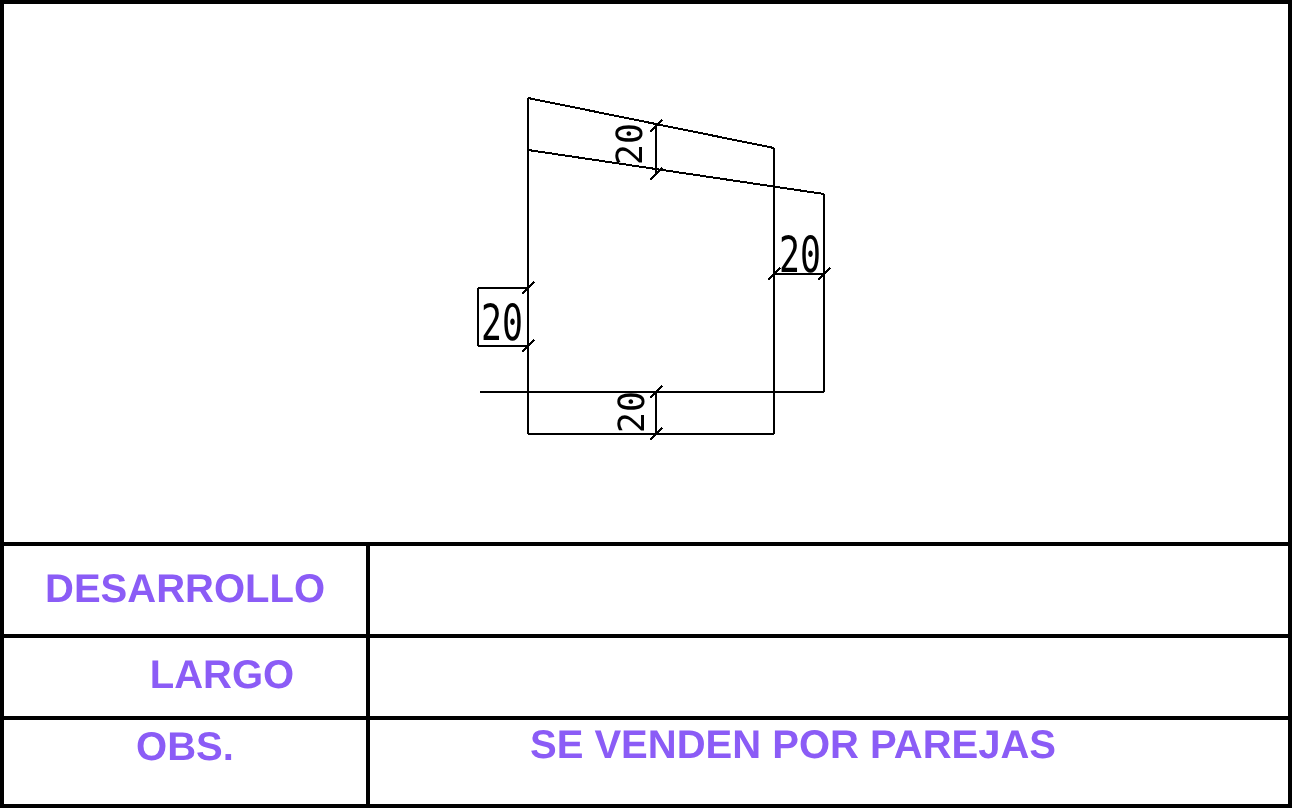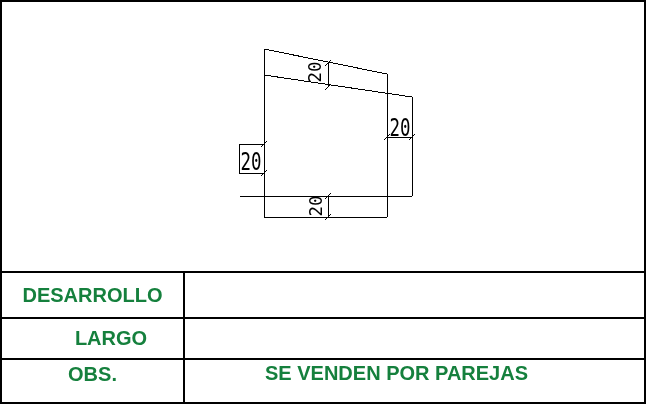--- a/index.html
+++ b/index.html
@@ -27,21 +27,21 @@
     position:absolute; left:0; width:646px; height:2px;
     background:#000000;
   }
   .vline {
     position:absolute; background:#000000;
   }
   
   .cell {
     position:absolute;
     display:flex; align-items:center; justify-content:center;
-    font-weight:bold; font-size:20px; color:#15803d;
+    font-weight:bold; font-size:20px; color:#8b5cf6;
     letter-spacing:0px;
     white-space:nowrap;
     border-radius:15px;
   }
 </style>
 </head>
 <body>
 
 <div id="sheet">
 

